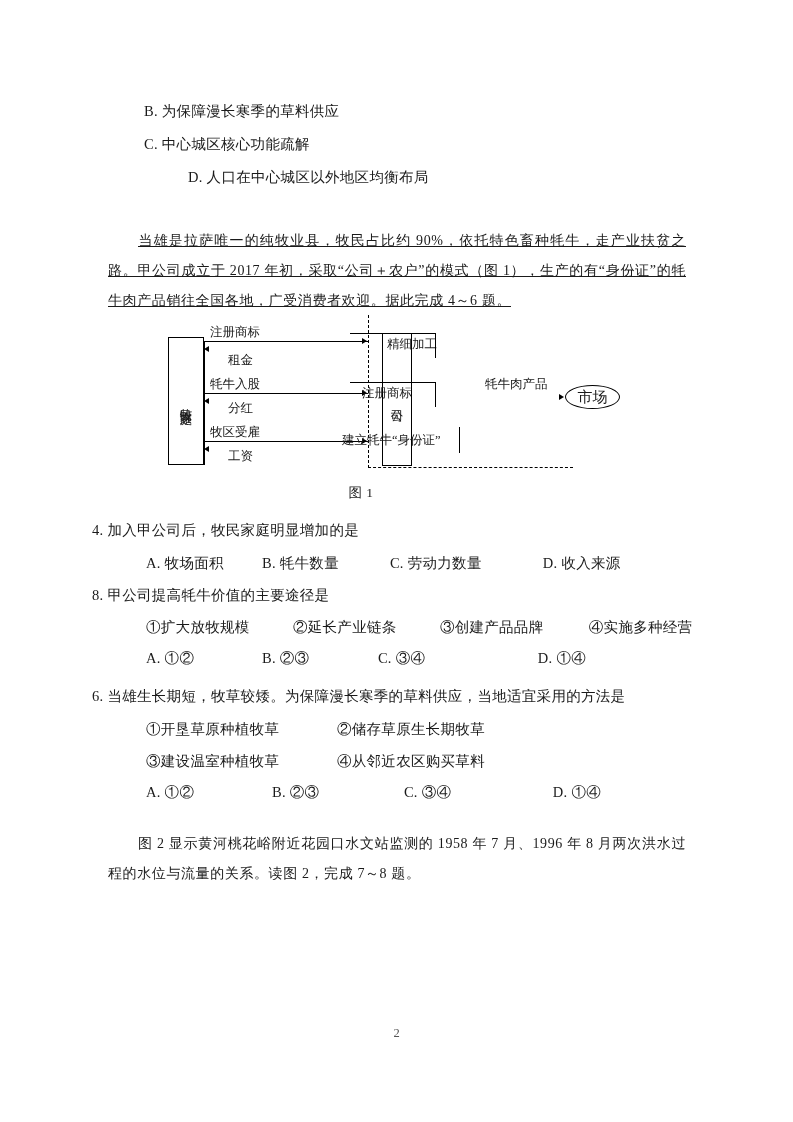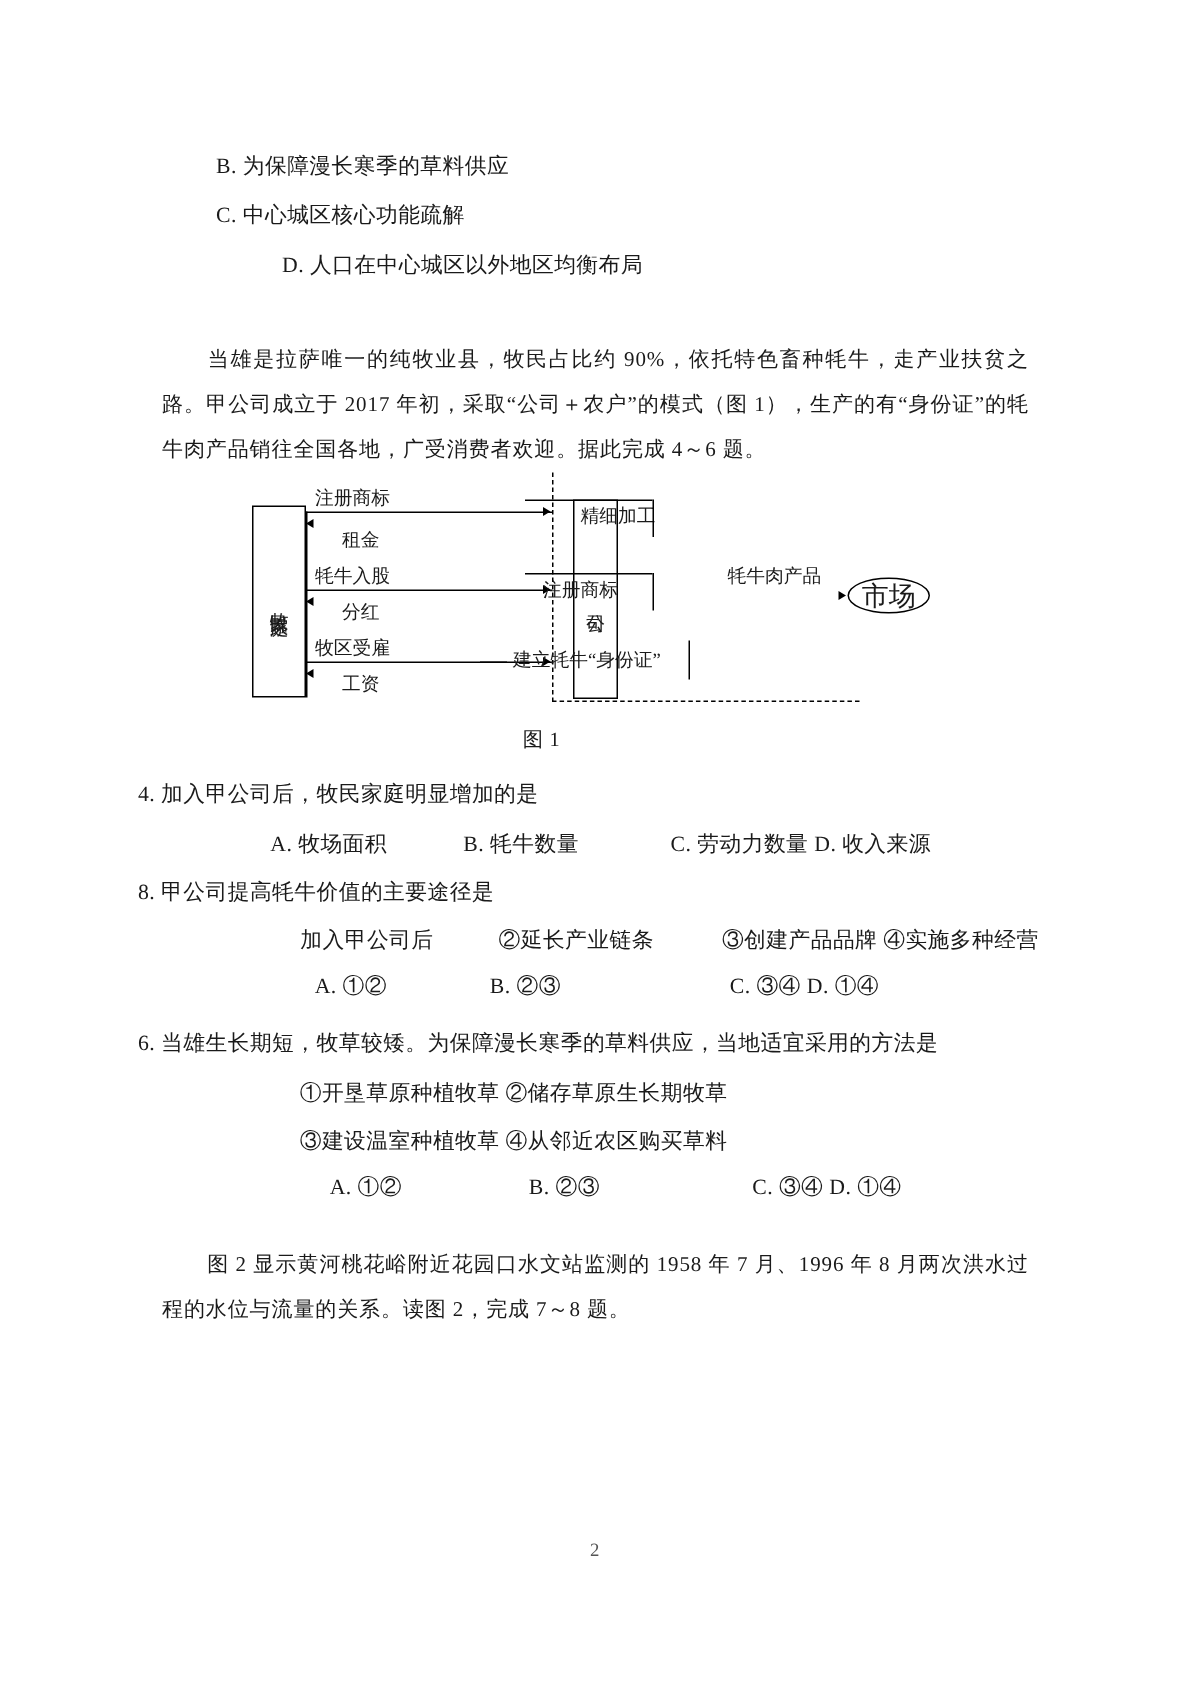--- a/index.html
+++ b/index.html
@@ -56,21 +56,20 @@
 
   .choices {
     position: absolute;
     font-size: 14.5px;
     line-height: 1;
     white-space: nowrap;
     letter-spacing: 0.3px;
   }
   .choices span.ch {
     display: inline-block;
-    text-align: right;
   }
 
   
   #figure1 {
     position: absolute;
     left: 150px;
     top: 315px;
     width: 500px;
     height: 190px;
   }
@@ -132,21 +131,21 @@
     width: 0; height: 0;
     border-top: 3.2px solid transparent;
     border-bottom: 3.2px solid transparent;
     border-left: 5.5px solid #000;
   }
   #figure1 .ellipse {
     position: absolute;
     border: 1.3px solid #000;
     border-radius: 50%;
     box-sizing: border-box;
-    font-size: 18px;
+    font-size: 15px;
     display: flex;
     align-items: center;
     justify-content: center;
     letter-spacing: 0px;
   }
 
   .figcaption {
     position: absolute;
     font-size: 13.5px;
     line-height: 1;
@@ -165,21 +164,21 @@
 </style>
 </head>
 <body>
 
 <div class="page">
 
   <div class="opt-line" style="left:144px; top:104px;">B. 为保障漫长寒季的草料供应</div>
   <div class="opt-line" style="left:144px; top:137px;">C. 中心城区核心功能疏解</div>
   <div class="opt-line" style="left:144px; top:170px;margin-left:44px;">D. 人口在中心城区以外地区均衡布局</div>
 
-  <div class="para" style="top:226px;"><span class="indent"></span><span>当雄是拉萨唯一的纯牧业县，牧民占比约 90%，依托特色畜种牦牛，走产业扶贫之路。甲公司成立于 2017 年初，采取“公司＋农户”的模式（图 1），生产的有“身份证”的牦牛肉产品销往全国各地，广受消费者欢迎。据此完成 4～6 题。</span></div>
+  <div class="para" style="top:226px;text-decoration:underline;"><span class="indent"></span><span>当雄是拉萨唯一的纯牧业县，牧民占比约 90%，依托特色畜种牦牛，走产业扶贫之路。甲公司成立于 2017 年初，采取“公司＋农户”的模式（图 1），生产的有“身份证”的牦牛肉产品销往全国各地，广受消费者欢迎。据此完成 4～6 题。</span></div>
 
   <div id="figure1">
 
     <div class="fbox" style="left:18px; top:22px; width:36px; height:128px;">
       <span class="vtext">牧民家庭</span>
     </div>
 
     <div class="vline" style="left:54px; top:26px; height:124px;"></div>
 
     <div class="dashv" style="left:218px; top:0px; height:153px;"></div>
@@ -237,21 +236,21 @@
   <div class="qline" style="top:523px;">4. 加入甲公司后，牧民家庭明显增加的是</div>
   <div class="choices" style="left:146px; top:556px;">
     <span class="ch" style="width:112px;">A. 牧场面积</span>
     <span class="ch" style="width:124px;">B. 牦牛数量</span>
     <span class="ch" style="width:149px;">C. 劳动力数量</span>
     <span class="ch">D. 收入来源</span>
   </div>
 
   <div class="qline" style="top:588px;">8. 甲公司提高牦牛价值的主要途径是</div>
   <div class="choices" style="left:146px; top:620px;">
-    <span class="ch" style="width:143px;">加入甲公司后</span>
+    <span class="ch" style="width:143px;">①扩大放牧规模</span>
     <span class="ch" style="width:143px;">②延长产业链条</span>
     <span class="ch" style="width:145px;">③创建产品品牌</span>
     <span class="ch">④实施多种经营</span>
   </div>
   <div class="choices" style="left:146px; top:651px;">
     <span class="ch" style="width:112px;">A. ①②</span>
     <span class="ch" style="width:112px;">B. ②③</span>
     <span class="ch" style="width:156px;">C. ③④</span>
     <span class="ch">D. ①④</span>
   </div>

